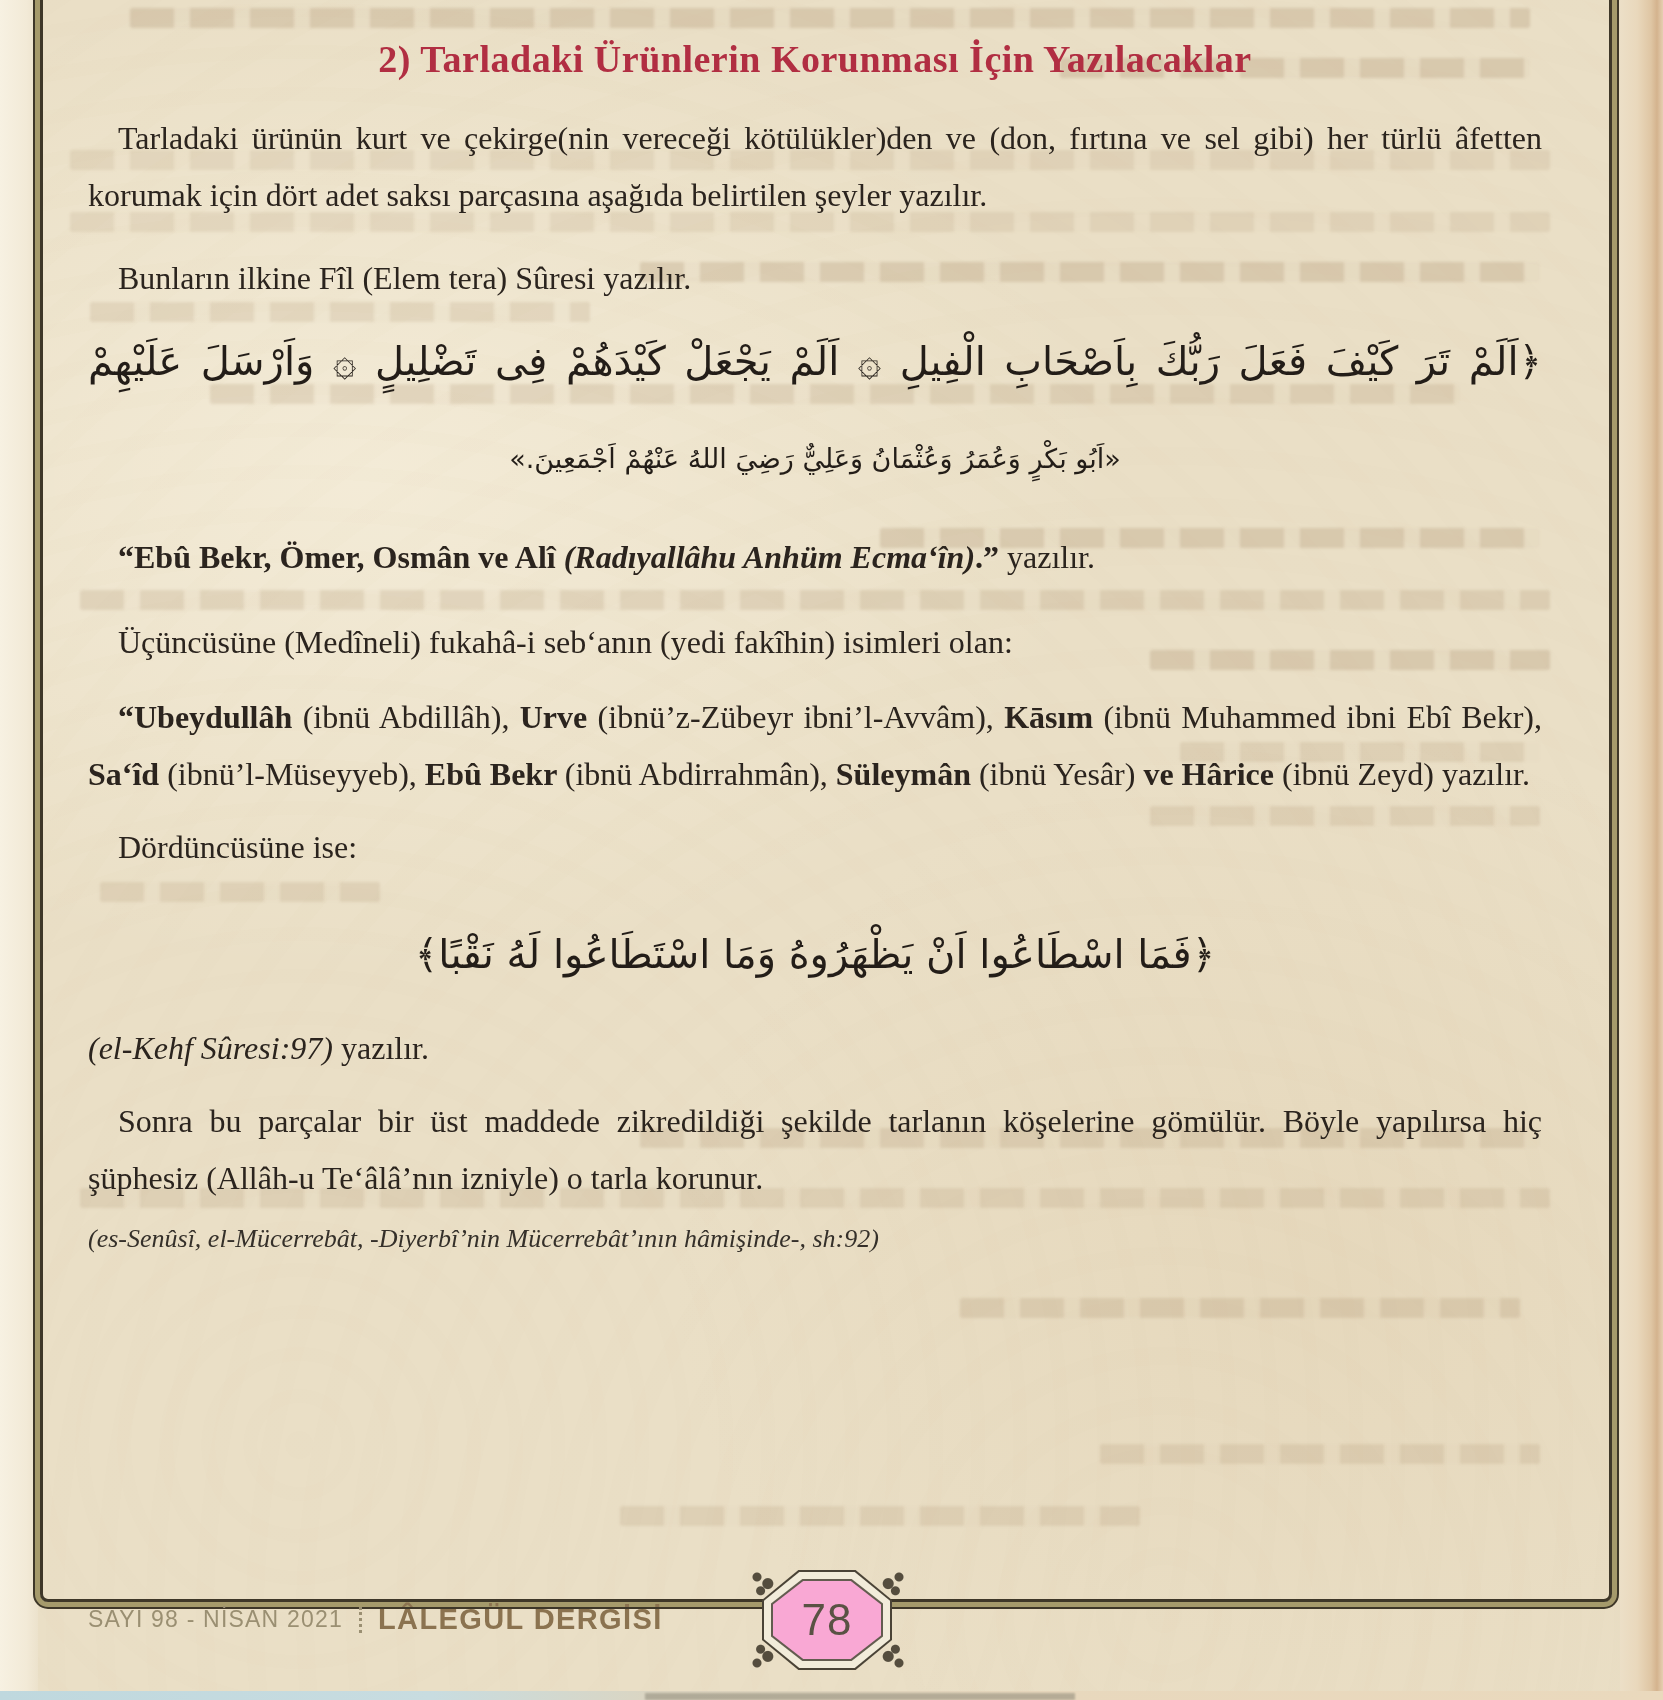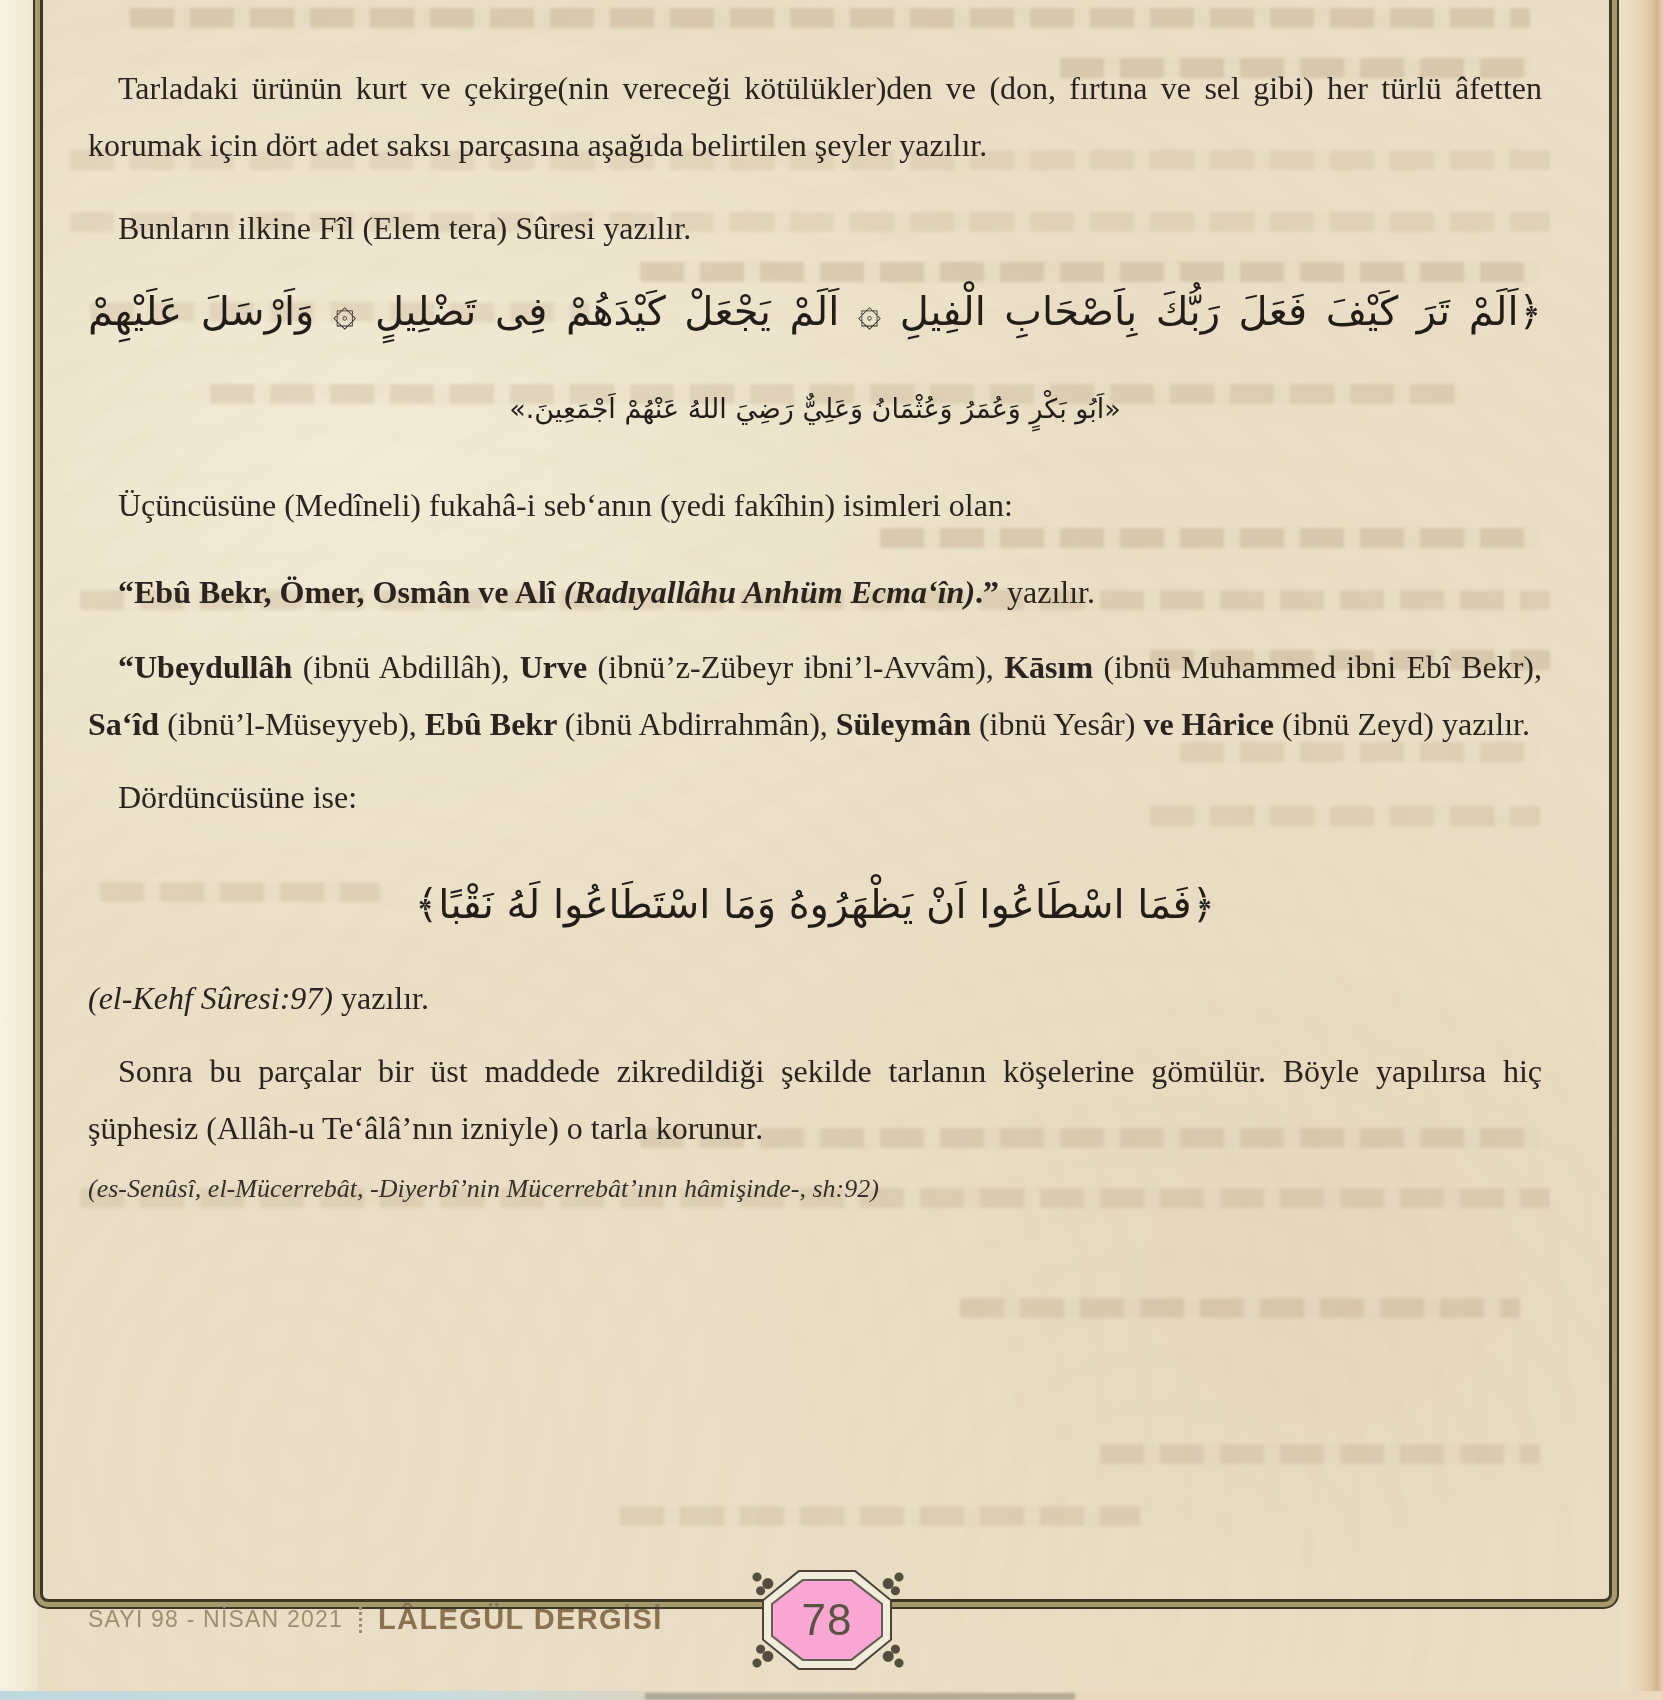--- a/index.html
+++ b/index.html
@@ -127,35 +127,36 @@
   <div class="g" style="top:806px;left:1150px;width:390px;opacity:.7;"></div>
   <div class="g" style="top:882px;left:100px;width:280px;opacity:.7;"></div>
   <div class="g" style="top:1128px;left:640px;width:900px;opacity:.8;"></div>
   <div class="g" style="top:1188px;left:80px;width:1470px;opacity:.7;"></div>
   <div class="g" style="top:1298px;left:960px;width:560px;opacity:.8;"></div>
   <div class="g" style="top:1444px;left:1100px;width:440px;opacity:.7;"></div>
   <div class="g" style="top:1506px;left:620px;width:520px;opacity:.7;"></div>
 </div>
 
 <div class="content">
+  <h1 class="title">2) Tarladaki Ürünlerin Korunması İçin Yazılacaklar</h1>
 
   <p class="indent just mt-p1">Tarladaki ürünün kurt ve çekirge(nin vereceği kötülükler)den ve (don, fırtına ve sel gibi) her türlü âfetten korumak için dört adet saksı parçasına aşağıda belirtilen şeyler yazılır.</p>
 
   <p class="indent mt-p2">Bunların ilkine Fîl (Elem tera) Sûresi yazılır.</p>
 
   <div class="ar ar-big mt-arfil" dir="rtl">
     <div class="ar-line-full">﴿اَلَمْ تَرَ كَيْفَ فَعَلَ رَبُّكَ بِاَصْحَابِ الْفِيلِ ۞ اَلَمْ يَجْعَلْ كَيْدَهُمْ فِى تَضْلِيلٍ ۞ وَاَرْسَلَ عَلَيْهِمْ</div>
   </div>
 
 
   <div class="ar ar-mid mt-ar2" dir="rtl">«اَبُو بَكْرٍ وَعُمَرُ وَعُثْمَانُ وَعَلِيٌّ رَضِيَ اللهُ عَنْهُمْ اَجْمَعِينَ.»</div>
 
+  <p class="indent mt-p4"><span class="b">“Ebû Bekr, Ömer, Osmân ve Alî </span><span class="bi">(Radıyallâhu Anhüm Ecma‘în)</span><span class="b">.”</span><span> yazılır.</span></p>
+
   <p class="indent mt-p5">Üçüncüsüne (Medîneli) fukahâ-i seb‘anın (yedi fakîhin) isimleri olan:</p>
-
-  <p class="indent mt-p4"><span class="b">“Ebû Bekr, Ömer, Osmân ve Alî </span><span class="bi">(Radıyallâhu Anhüm Ecma‘în)</span><span class="b">.”</span><span> yazılır.</span></p>
 
 
   <p class="indent just mt-p6"><span class="b">“Ubeydullâh </span><span>(ibnü Abdillâh), </span><span class="b">Urve </span><span>(ibnü’z-Zübeyr ibni’l-Avvâm), </span><span class="b">Kāsım </span><span>(ibnü Muhammed ibni Ebî Bekr), </span><span class="b">Sa‘îd </span><span>(ibnü’l-Müseyyeb), </span><span class="b">Ebû Bekr </span><span>(ibnü Abdirrahmân), </span><span class="b">Süleymân </span><span>(ibnü Yesâr) </span><span class="b">ve Hârice </span><span>(ibnü Zeyd) yazılır.</span></p>
 
   <p class="indent mt-p7">Dördüncüsüne ise:</p>
 
   <div class="ar ar-big ar-line-center mt-ar4" dir="rtl">﴿فَمَا اسْطَاعُوا اَنْ يَظْهَرُوهُ وَمَا اسْتَطَاعُوا لَهُ نَقْبًا﴾</div>
 
   <p class="mt-p8"><span class="i">(el-Kehf Sûresi:97)</span><span> yazılır.</span></p>
 

